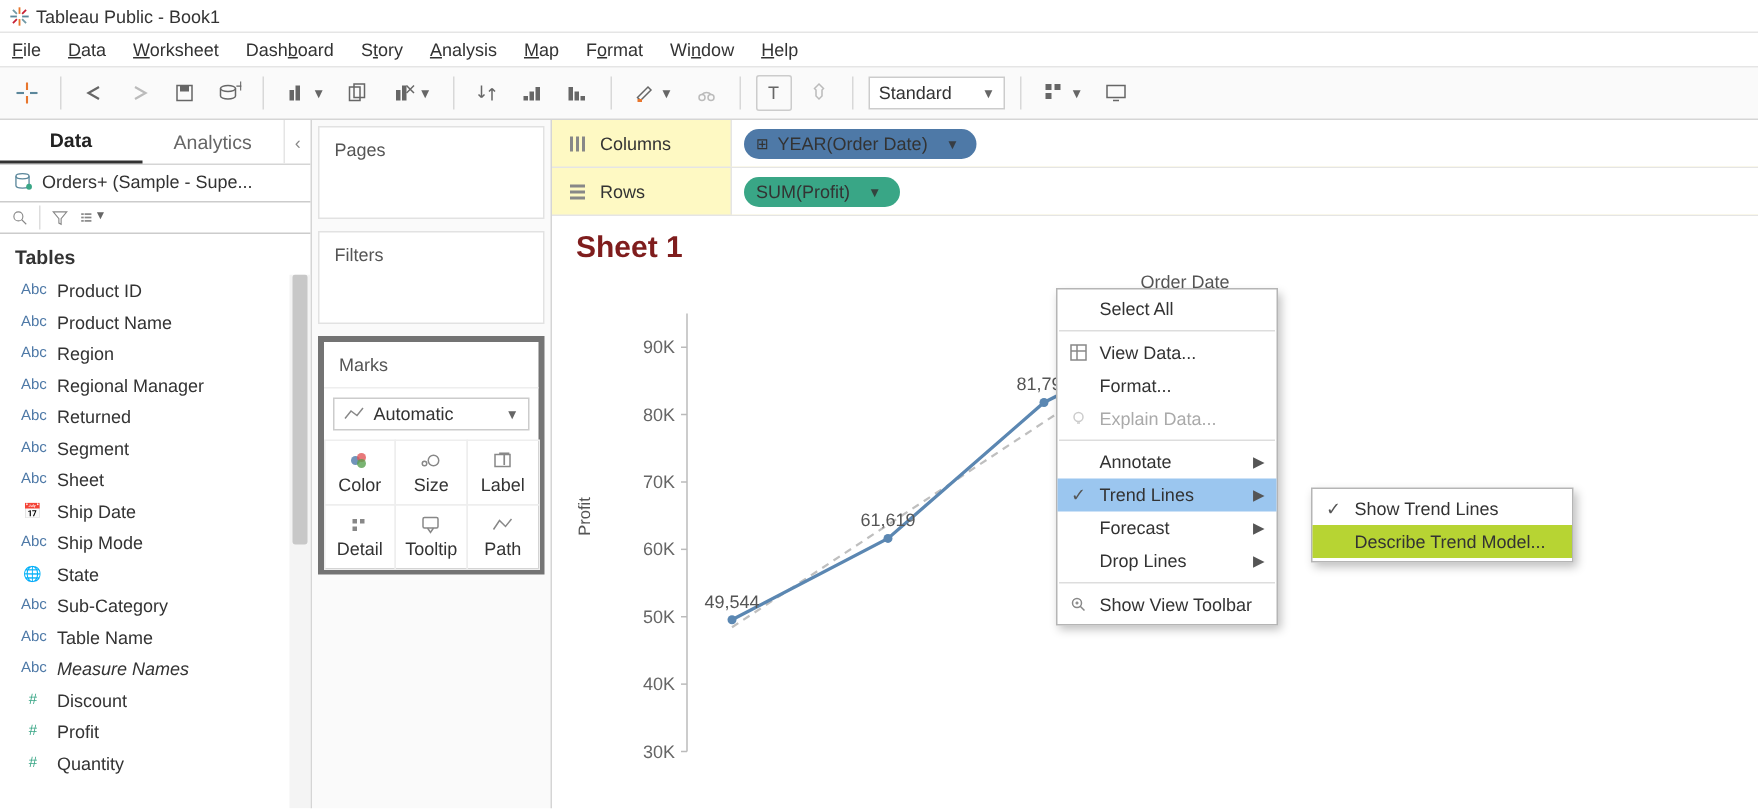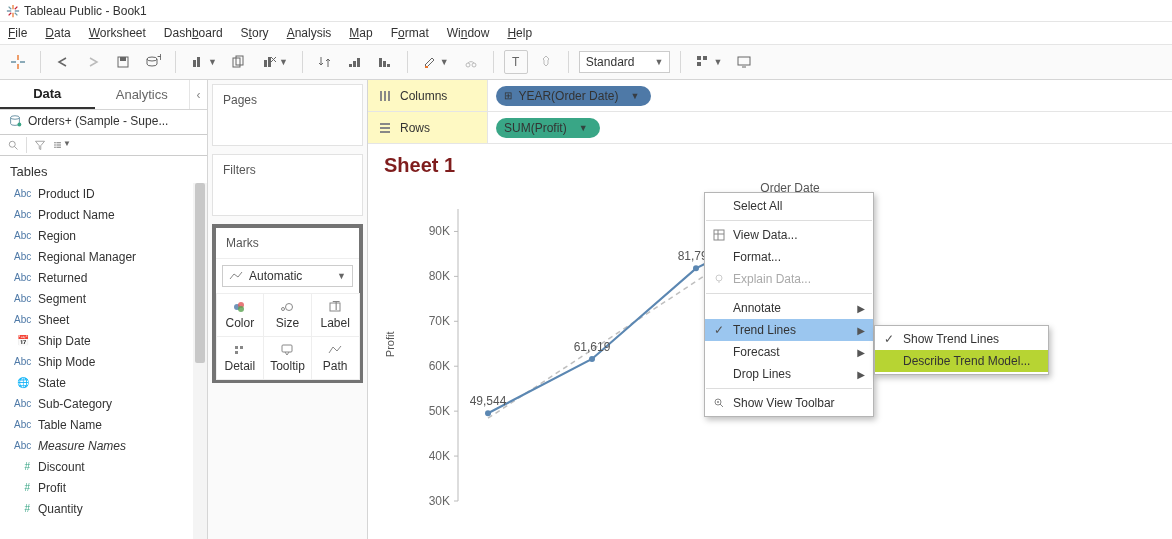--- a/index.html
+++ b/index.html
@@ -19,24 +19,24 @@
 .leftcol{width:208px;border-right:1px solid #d5d5d5;display:flex;flex-direction:column}
 .tabs{display:flex;border-bottom:1px solid #d5d5d5;height:30px}
 .tab{flex:1;display:flex;align-items:center;justify-content:center;font-size:13px;color:#666}
 .tab.active{color:#222;font-weight:600;border-bottom:2px solid #333}
 .collapse{width:18px;display:flex;align-items:center;justify-content:center;color:#888;border-left:1px solid #e5e5e5}
 .ds-row{display:flex;align-items:center;padding:4px 8px;gap:6px;color:#555}
 .ds-row span{overflow:hidden;text-overflow:ellipsis;white-space:nowrap}
 .search-row{display:flex;align-items:center;border:1px solid #ccc;border-left:none;border-right:none;padding:2px 4px;gap:4px;margin:2px 0}
 .search-row input{border:none;outline:none;flex:1;font-size:12px;padding:3px 4px}
 .search-row .ricon{width:18px;display:flex;justify-content:center;color:#666}
-.tables-hdr{font-weight:400;padding:6px 10px 4px;font-size:13px}
+.tables-hdr{font-weight:700;padding:6px 10px 4px;font-size:13px}
 .fields{flex:1;overflow-y:auto;position:relative}
 .field{display:flex;align-items:center;padding:1px 14px;gap:8px;height:21px}
-.fico{font-size:10px;width:16px;text-align:right}
+.fico{font-size:10px;width:16px;text-align:center}
 .fico.dim{color:#4e79a7}
 .fico.meas{color:#39a686}
 .fname{font-size:12px}
 .fname.italic{font-style:italic}
 .vscroll{position:absolute;right:0;top:0;bottom:0;width:14px;background:#f4f4f4}
 .vthumb{position:absolute;right:2px;width:10px;background:#c8c8c8;border-radius:2px}
 .midcol{width:160px;border-right:1px solid #d5d5d5;display:flex;flex-direction:column;background:#fafafa}
 .shelf{border-bottom:1px solid #d5d5d5;padding:8px 10px;color:#666;background:#fff;margin:4px;border:1px solid #e2e2e2}
 .shelf-title{font-size:12px;color:#555}
 .shelf.big{height:62px}
@@ -474,21 +474,21 @@
             <circle cx="172" cy="159.95772307692306" r="3" fill="#5b87b2"></circle>
             <text x="172" y="151.95772307692306" text-anchor="middle" font-size="11" fill="#555">61,619</text>
             <circle cx="276" cy="69.32092307692307" r="3" fill="#5b87b2"></circle>
             <text x="276" y="61.320923076923066" text-anchor="middle" font-size="11" fill="#555">81,795</text>
             <circle cx="380" cy="17.01249230769232" r="3" fill="#5b87b2"></circle>
             <text x="380" y="9.01249230769232" text-anchor="middle" font-size="11" fill="#555">93,439</text>
           </svg>
       </div>
     </div>
 
-    <div class="ctx-menu" style="left:336px;top:112px;width:170px" id="ctx1">
+    <div class="ctx-menu" style="left:336px;top:112px;width:148px" id="ctx1">
         <div class="ctx-item">
           <span>Select All</span>
         </div>
         <div class="ctx-sep"></div>
         <div class="ctx-item">
           <span class="lead">
             <svg viewBox="0 0 12 12">
               <rect x="1" y="1" width="10" height="10" fill="none" stroke="#888"></rect>
               <line x1="1" y1="5" x2="11" y2="5" stroke="#888"></line>
               <line x1="5" y1="1" x2="5" y2="11" stroke="#888"></line>

